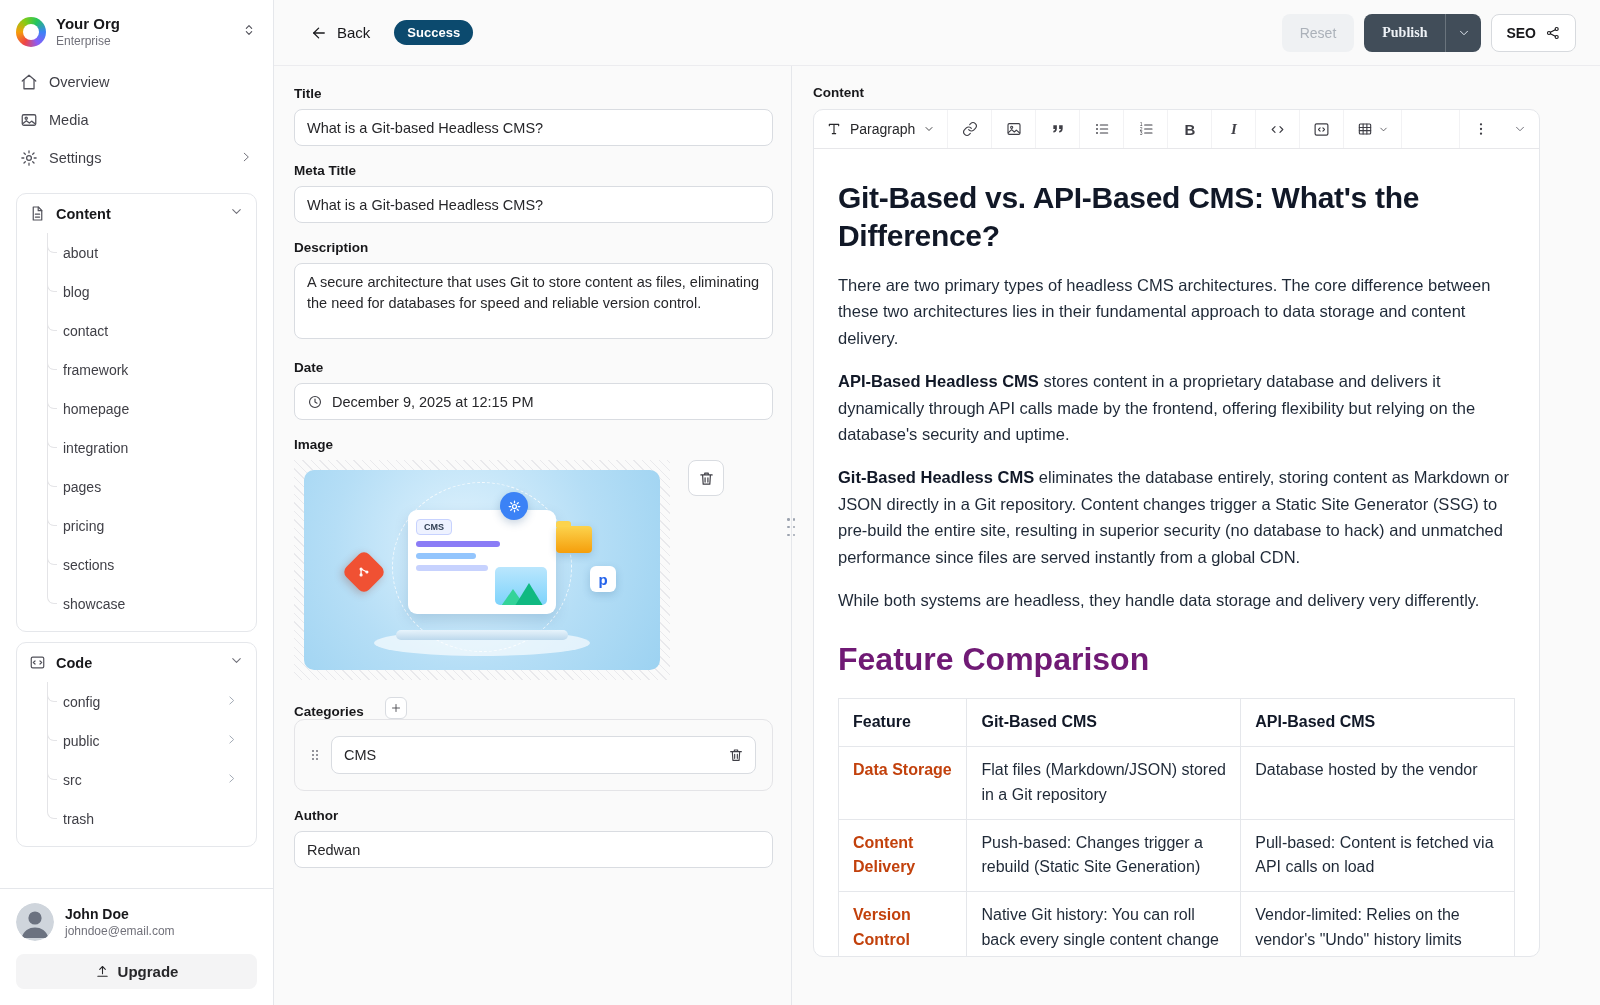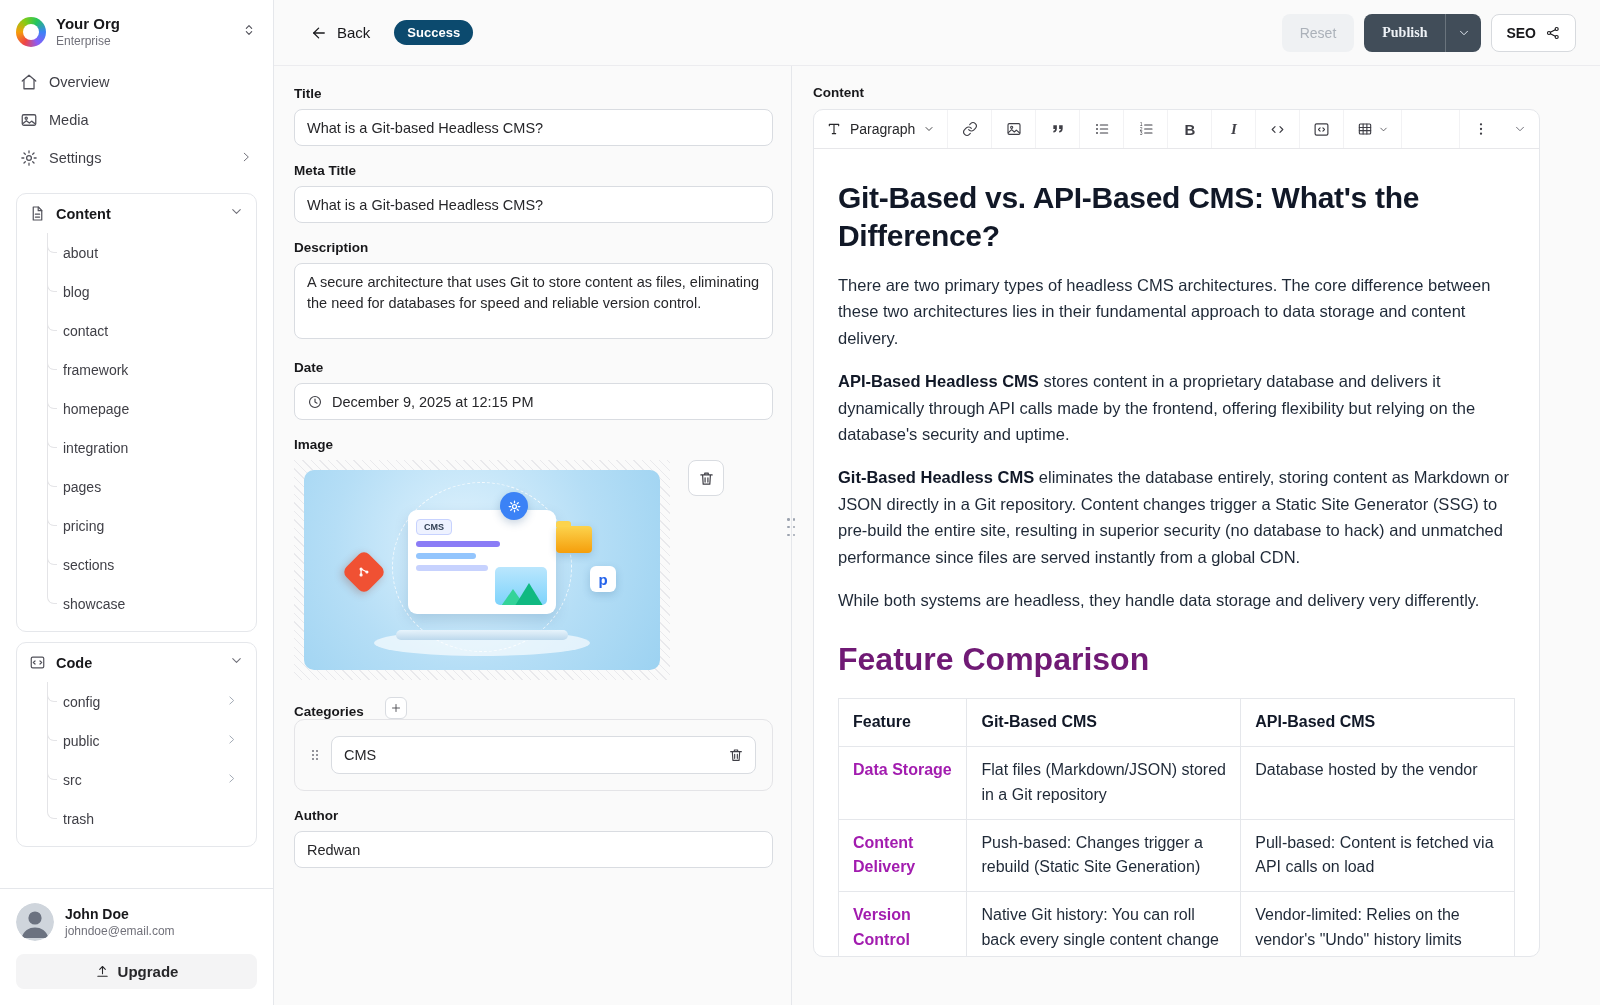--- a/index.html
+++ b/index.html
@@ -121,21 +121,21 @@
   .tb.collapse { border-right:none; min-width:38px; color:#71717a; }
 
   .doc { flex:1; overflow:hidden; padding:24px 24px 0 24px; }
   .doc h1 { font-size:30px; line-height:1.25; font-weight:800; letter-spacing:-.3px; color:#111827; margin:6px 0 18px 0; }
   .doc p { font-size:16.5px; line-height:1.6; color:#1f2937; margin:0 0 17px 0; }
   .doc p strong { font-weight:700; color:#111827; }
   .doc h2 { font-size:32px; font-weight:800; color:#701a75; margin:28px 0 20px 0; }
   .doc table { width:100%; border-collapse:collapse; }
   .doc th, .doc td { border:1px solid #e5e7eb; text-align:left; vertical-align:top; padding:11px 14px; font-size:16px; line-height:1.55; color:#1f2937; }
   .doc th { font-weight:700; color:#111827; }
-  .doc td.fcell { font-weight:700; color:#a21caf;margin-left:44px; }
+  .doc td.fcell { font-weight:700; color:#c2410c;margin-left:44px; }
 </style>
 </head>
 <body>
 
 <div class="app">
 
   <aside class="sidebar">
     <div class="org-row">
       <div class="org-logo"></div>
       <div class="org-text">

